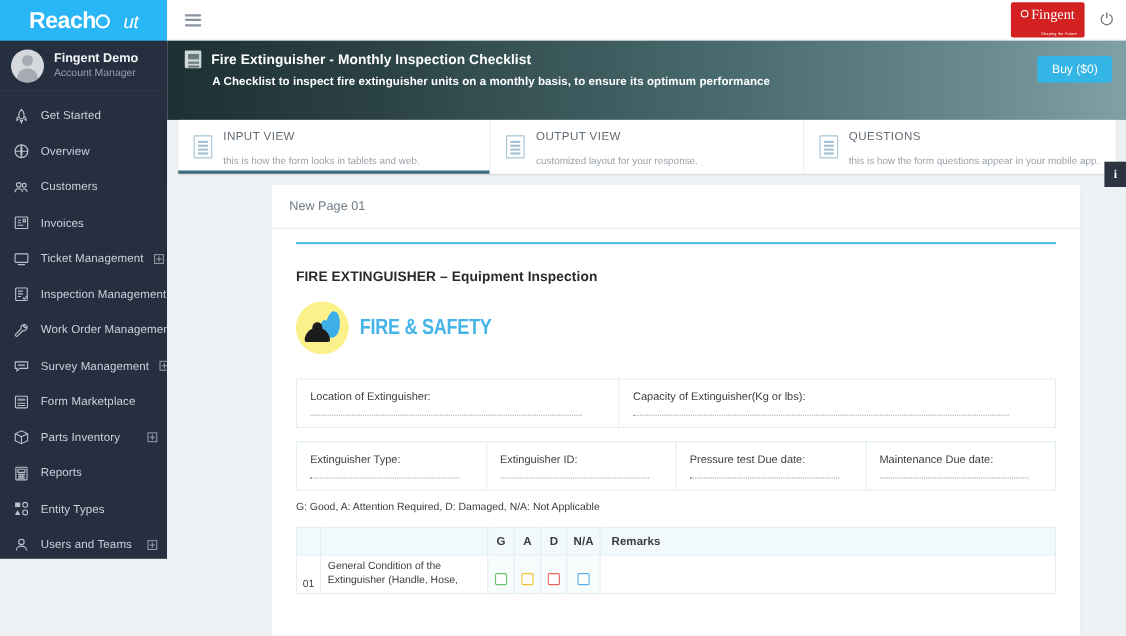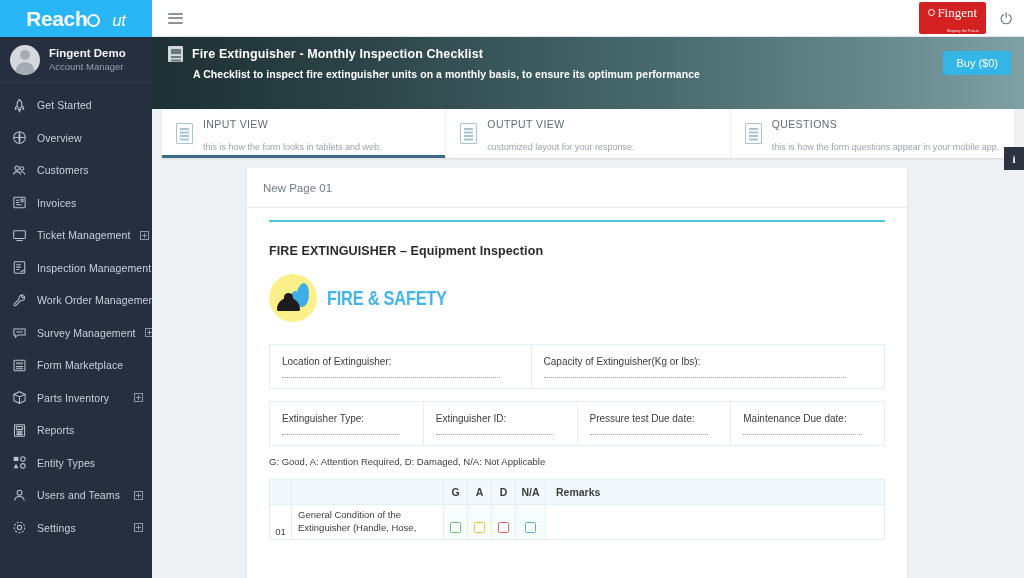--- a/index.html
+++ b/index.html
@@ -6,21 +6,21 @@
   html, body {
     width: 1024px; height: 578px;
     overflow: hidden;
     font-family: "Liberation Sans", sans-serif;
     background: #eef1f3;
   }
   #app { position: relative; width: 1024px; height: 578px; display: flex; }
 
   
   .sidebar {
-    width: 152px; height: 578px;
+    width: 152px; height: 508px;
     background: #252f3f;
     flex: 0 0 152px;
     position: relative;
     overflow: hidden;
   }
   .brand {
     height: 37px; background: #29b6f6;
     display: flex; align-items: center; justify-content: center;
     position: relative;
   }
@@ -186,21 +186,21 @@
     display: flex; align-items: center; justify-content: center;
     font-family: "Liberation Serif", serif; cursor: pointer; z-index: 5;
   }
 
   
   .canvas {
     position: absolute; left: 0; right: 0; top: 168px; bottom: 0;
     background: #eef1f3; overflow: hidden;
   }
   .page-card {
-    position: absolute; left: 95px; width: 660px; top: 0; bottom: 0;
+    position: absolute; left: 95px; width: 735px; top: 0; bottom: 0;
     background: #ffffff; box-shadow: 0 0 3px rgba(0,0,0,0.07);
   }
   .page-tabrow {
     height: 40px; border-bottom: 1px solid #e7eaec;
     display: flex; align-items: center; padding: 0 16px;
   }
   .page-tab { font-size: 11.5px; color: #6f7b87; cursor: pointer; }
   .form-body { padding: 12px 22px 0 22px; }
   .blue-rule { height: 2px; background: #4fc3e8; margin-bottom: 22px; }
   .form-title {

